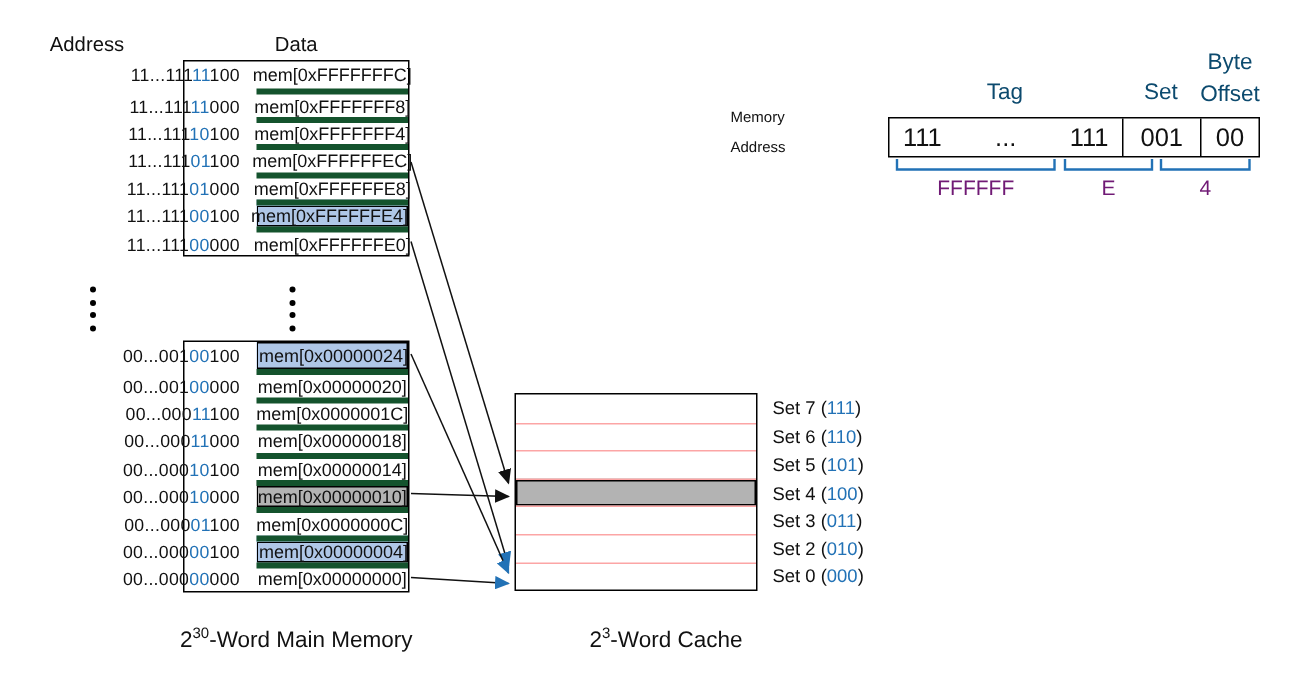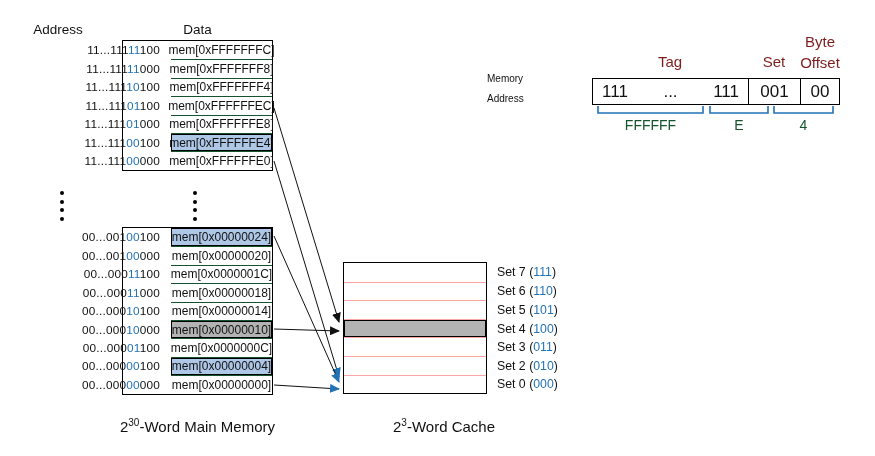--- a/index.html
+++ b/index.html
@@ -8,59 +8,59 @@
 
   .hdr { position:absolute; top:22px; font-size:13.5px; text-align:center; }
   #addr-hdr { left:2px; width:112px; }
   #data-hdr { left:122px; width:151px; }
 
   .membox { position:absolute; left:122px; width:151px; border:1.5px solid #000;
             background:#fff; box-sizing:border-box;padding-left:48px; }
   #mem-top { top:40px; }
   #mem-bot { top:227px; }
   .mrow { position:relative; height:18.4px; box-sizing:border-box;
-          border-top:1px solid #14532d; display:flex; align-items:center; justify-content:center; }
+          border-top:4px solid #14532d; display:flex; align-items:center; justify-content:center; }
   .mrow:first-child { border-top:none; }
   .mrow .data { font-size:12px; white-space:nowrap; }
   .addr { position:absolute; right:calc(100% + 11px); width:130px; text-align:right;
           font-size:11.8px; white-space:nowrap; letter-spacing:0.2px; }
   .setbits { color:#2272B6; }
 
   .hl-gray { background:#b3b3b3; box-shadow: inset 0 0 0 1px #000; }
-  .hl-blue { background:#afc7e7; box-shadow: inset 0 0 0 1px #000; }
+  .hl-blue { background:#afc7e7; box-shadow: inset 0 0 0 1px #000; justify-content: flex-end; }
 
   .dotcol { position:absolute; display:flex; flex-direction:column; gap:4.5px; }
   .dot { width:4px; height:4px; border-radius:50%; background:#000; }
 
-  #cachebox { position:absolute; left:343px; top:262px; width:144px; border:1.5px solid #000;
+  #cachebox { position:absolute; left:343px; top:262px; width:162px; border:1.5px solid #000;
               box-sizing:border-box; background:#fff; }
   .crow { position:relative; height:18.6px; box-sizing:border-box; border-top:1px solid #fca5a5; }
   .crow:first-child { border-top:none; }
   .setlab { position:absolute; left:calc(100% + 11px); top:50%; transform:translateY(-50%);
             font-size:12.3px; white-space:nowrap; }
 
   .caption { position:absolute; top:417px; font-size:15px; text-align:center; }
   #mem-cap { left:60px; width:275px; }
   #cache-cap { left:343px; width:152px;text-align:right; }
   .caption sup { font-size:10px; }
 
   #memaddr-label { position:absolute; left:487px; top:69px; font-size:10px; line-height:19.5px; }
 
   #ab-box { position:absolute; left:592px; top:78px; width:248px; height:27px;
             border:1.6px solid #000; box-sizing:border-box; display:flex; font-size:17px; }
   .ab-cell { display:flex; align-items:center; justify-content:center; box-sizing:border-box; }
   #ab-tag { width:156px; border-right:1.6px solid #000; justify-content:space-between; padding:0 9px; }
   #ab-set { width:52px; border-right:1.6px solid #000; }
   #ab-off { flex:1; }
-  .fieldlab { position:absolute; font-size:15px; color:#7f1d1d; text-align:center; }
+  .fieldlab { position:absolute; font-size:15px; color:#0c4a6e; text-align:center; }
   #tag-lab  { left:592px; top:53px; width:156px; }
   #set-lab  { left:748px; top:53px; width:52px;text-align:center; }
   #byteoff-lab { left:784px; top:31px; width:72px; line-height:21px; }
 
-  .hex { position:absolute; top:117px; font-size:14px; color:#14532d; text-align:center; }
+  .hex { position:absolute; top:117px; font-size:14px; color:#701a75; text-align:center; }
   #hex-0 { left:598px; width:105px; }
   #hex-1 { left:710px; width:58px; }
   #hex-2 { left:774px; width:59px; }
 
   #overlay { position:absolute; left:0; top:0; pointer-events:none; }
 </style>
 </head>
 <body>
 
 <div class="canvas">

